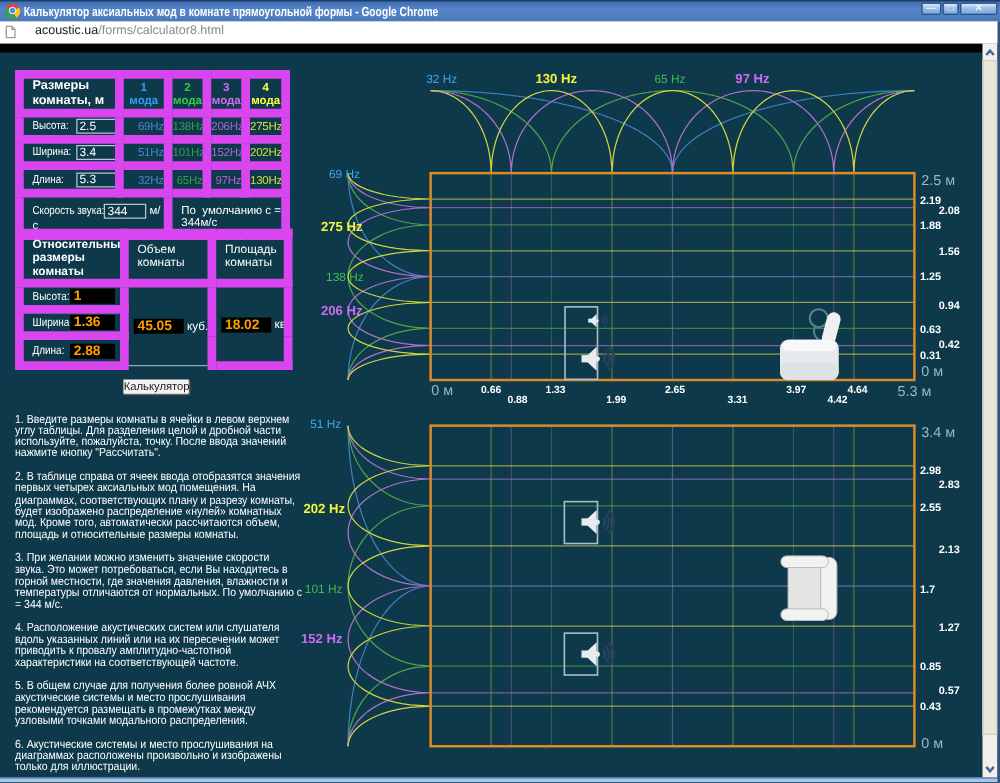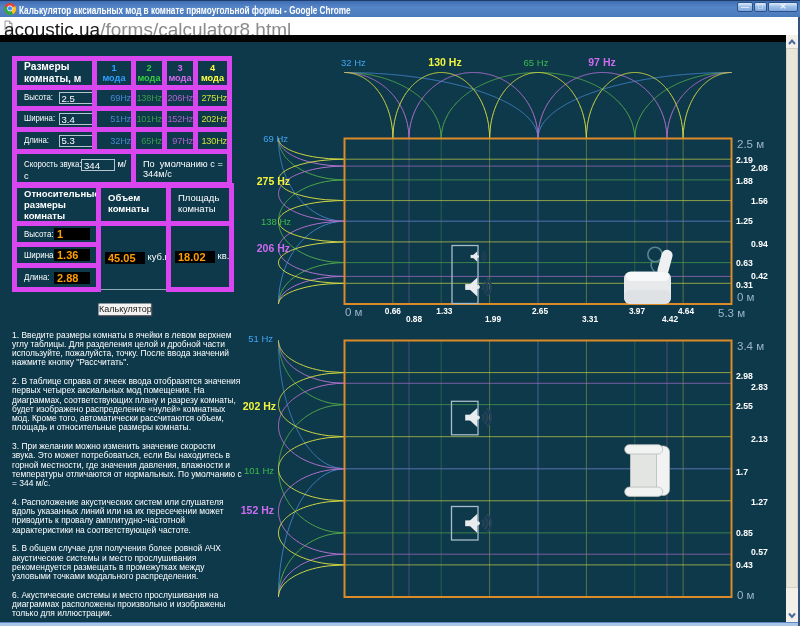--- a/index.html
+++ b/index.html
@@ -1,27 +1,27 @@
 <!DOCTYPE html>
 <html><head><meta charset="utf-8"><style>
 *{margin:0;padding:0;box-sizing:border-box}
 body{width:800px;height:626px;overflow:hidden;font-family:"Liberation Sans",sans-serif;position:relative;background:#0d394b}
 #titlebar{position:absolute;left:0;top:0;width:800px;height:17px;background:linear-gradient(#3f6db2,#5585c8 40%,#4a79bb);border-top:1px solid #1e3c6b}
 #titletxt{position:absolute;left:19px;top:3px;font-size:10.5px;font-weight:bold;color:#fff;transform:scaleX(.78);transform-origin:0 0;white-space:nowrap}
 #addrbar{position:absolute;left:0;top:17px;width:800px;height:18px;background:#fff}
-#addrtxt{position:absolute;left:4px;top:2px;font-size:19px;color:#1a1a1a}
+#addrtxt{position:absolute;left:28px;top:2px;font-size:10px;color:#1a1a1a}
 #addrtxt span{color:#8a8a8a}
 #blackstrip{position:absolute;left:0;top:35px;width:786px;height:7px;background:#030303}
 .winbtn{position:absolute;top:1px;height:10px;border:1px solid #2d5186;border-radius:2px;background:linear-gradient(#dceafc,#9dbfe8 45%,#7ba6dd);color:#eef4fc;font-size:8px;line-height:8px;text-align:center;font-weight:bold}
 #scroll{position:absolute;left:786px;top:35px;width:12px;height:587px;background:#f2f0e9}
 #sthumb{position:absolute;left:786px;top:48px;width:12px;height:540px;background:#e9e6da;border:1px solid #d5d1c0}
 #bstrip{position:absolute;left:0;top:622px;width:800px;height:4px;background:#a9c6e8;border-top:1px solid #5e88c4}
 #redge{position:absolute;left:798px;top:17px;width:2px;height:609px;background:#33527c}
 table{border-collapse:collapse;position:absolute;table-layout:fixed}
-td{border:5px solid #d946ef;color:#fff;overflow:hidden;white-space:nowrap}
+td{border:7px solid #d946ef;color:#fff;overflow:hidden;white-space:nowrap}
 #t1{left:12px;top:56px;width:220px}
 #t1 td{font-size:9.2px;padding:0 0 0 7px}
 .mhdr{text-align:center;font-weight:bold;font-size:11px;padding:0!important}
 .mval{text-align:right;font-size:10px;letter-spacing:-0.2px;font-weight:normal;padding:0!important}
 .cb{color:#4788cc}.cg{color:#3b9a4d}.cv{color:#b163cc}.cy{color:#cfe03a}
 .hb{color:#2f9fff}.hg{color:#35cc44}.hv{color:#d66af2}.hy{color:#ffff42}
 input.dim{background:#0d394b;border:1px solid #b6c6ce;color:#fff;font-size:9.6px;font-family:"Liberation Sans",sans-serif;width:34px;height:12px;padding:0 2px;vertical-align:middle}
 #t2{left:12px;top:183px;width:222px}
 #t2 td{font-size:9.4px;padding:0 0 0 7px}
 .lbl{display:inline-block;width:34.5px;transform:scaleX(.85);transform-origin:0 50%;white-space:nowrap}
@@ -239,21 +239,21 @@
   </table>
 <table id="t2">
 <colgroup>
       <col style="width:84px">
       <col style="width:70px">
       <col>
     </colgroup>
 <tbody>
       <tr style="height:35px">
         <td style="font-weight:bold;font-size:9.5px;line-height:11px">Относительные<br>размеры<br>комнаты</td>
-        <td style="font-weight:bold;vertical-align:top;padding-top:4px;font-size:9.5px;line-height:11px">Объем<br>комнаты</td>
+        <td style="font-weight:normal;vertical-align:top;padding-top:4px;font-size:9.5px;line-height:11px">Объем<br>комнаты</td>
         <td style="font-weight:normal;vertical-align:top;padding-top:4px;font-size:9.5px;line-height:11px">Площадь<br>комнаты</td>
       </tr>
 <tr style="height:21px">
         <td><span class="lbl2">Высота:</span><span class="led">1</span></td>
         <td rowspan="3" style="border-bottom:1px solid #8fabb6;padding-left:4px"><span class="led led2">45.05</span> куб.м</td>
         <td rowspan="3" style="padding-left:4px"><span class="led led2">18.02</span> кв.м</td>
       </tr>
 <tr style="height:21px">
         <td><span class="lbl2">Ширина</span><span class="led">1.36</span></td>
       </tr>

